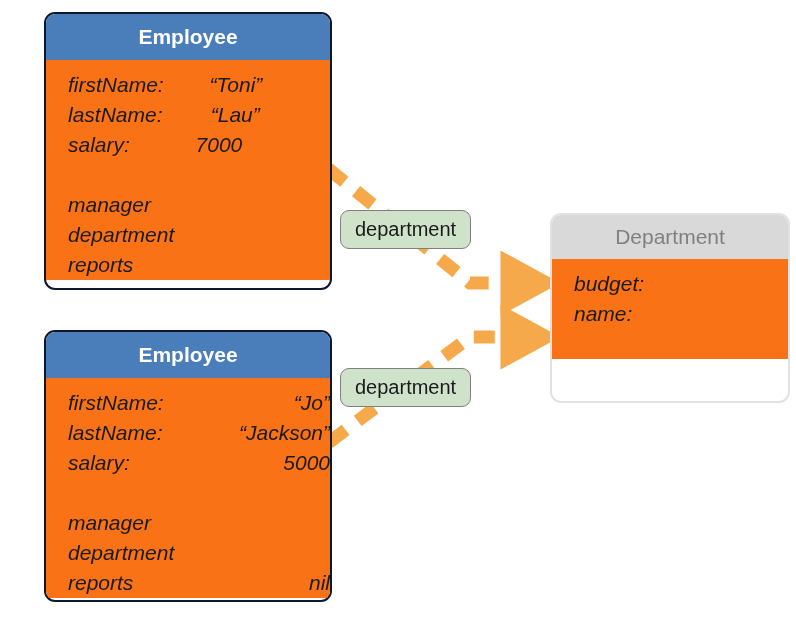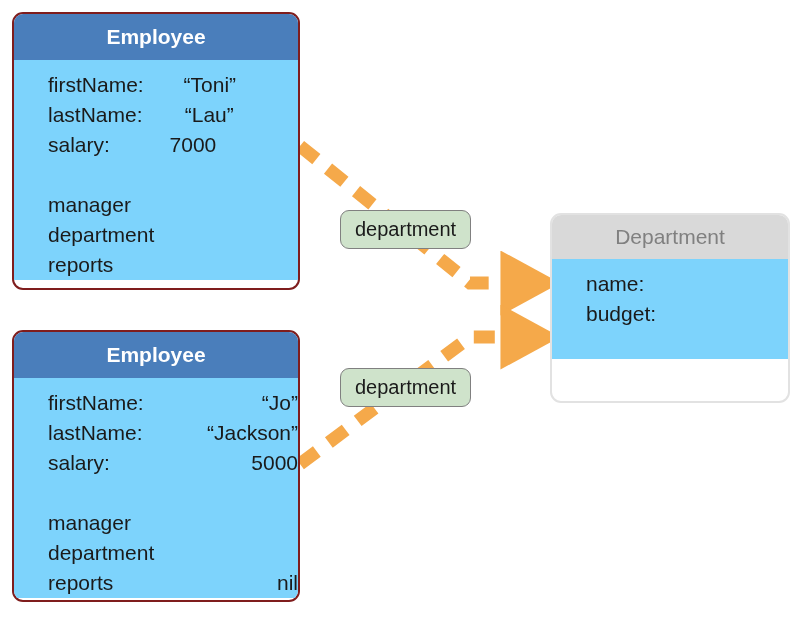--- a/index.html
+++ b/index.html
@@ -30,21 +30,22 @@
 
   
   .obj-box {
     position: absolute;
     box-sizing: border-box;
     border-radius: 11px;
     background: #ffffff;
     overflow: hidden;
   }
   .obj-box.employee {
-    border: 2px solid #7f1d1d;
+    border: 2px solid #0f172a;
+    margin-left: 32px;
   }
   .obj-box.department {
     border: 2px solid #e2e2e2;
   }
 
   .obj-header {
     box-sizing: border-box;
     width: 100%;
     text-align: center;
     line-height: 1;
@@ -59,22 +60,23 @@
   .obj-box.department .obj-header {
     background: #d9d9d9;
     color: #808080;
     font-weight: normal;
     font-size: 21px;
     padding: 11px 0 12px 0;
   }
 
   .obj-body {
     box-sizing: border-box;
-    background: #7dd3fc;
-    padding: 10px 0 0 12px;
+    background: #f97316;
+    padding: 10px 0 0 0;
+    font-style: italic;
   }
 
   
   .attr-row {
     display: flex;
     align-items: baseline;
     font-size: 21px;
     color: #1a1a1a;
     line-height: 30px;
     white-space: nowrap;
@@ -210,25 +212,25 @@
       </div>
 
     </div>
   </div>
 
   <div class="obj-box department" style="left:550px; top:213px; width:240px; height:190px;">
     <div class="obj-header">Department</div>
     <div class="obj-body vals-left">
 
       <div class="attr-row">
+        <span class="attr-key">budget:</span>
+        <span class="attr-val"></span>
+      </div>
+      <div class="attr-row">
         <span class="attr-key">name:</span>
-        <span class="attr-val"></span>
-      </div>
-      <div class="attr-row">
-        <span class="attr-key">budget:</span>
         <span class="attr-val"></span>
       </div>
 
       <div class="attr-gap"></div>
 
 
     </div>
   </div>
 
   <div class="rel-badge" style="left:340px; top:210px;">department</div>

